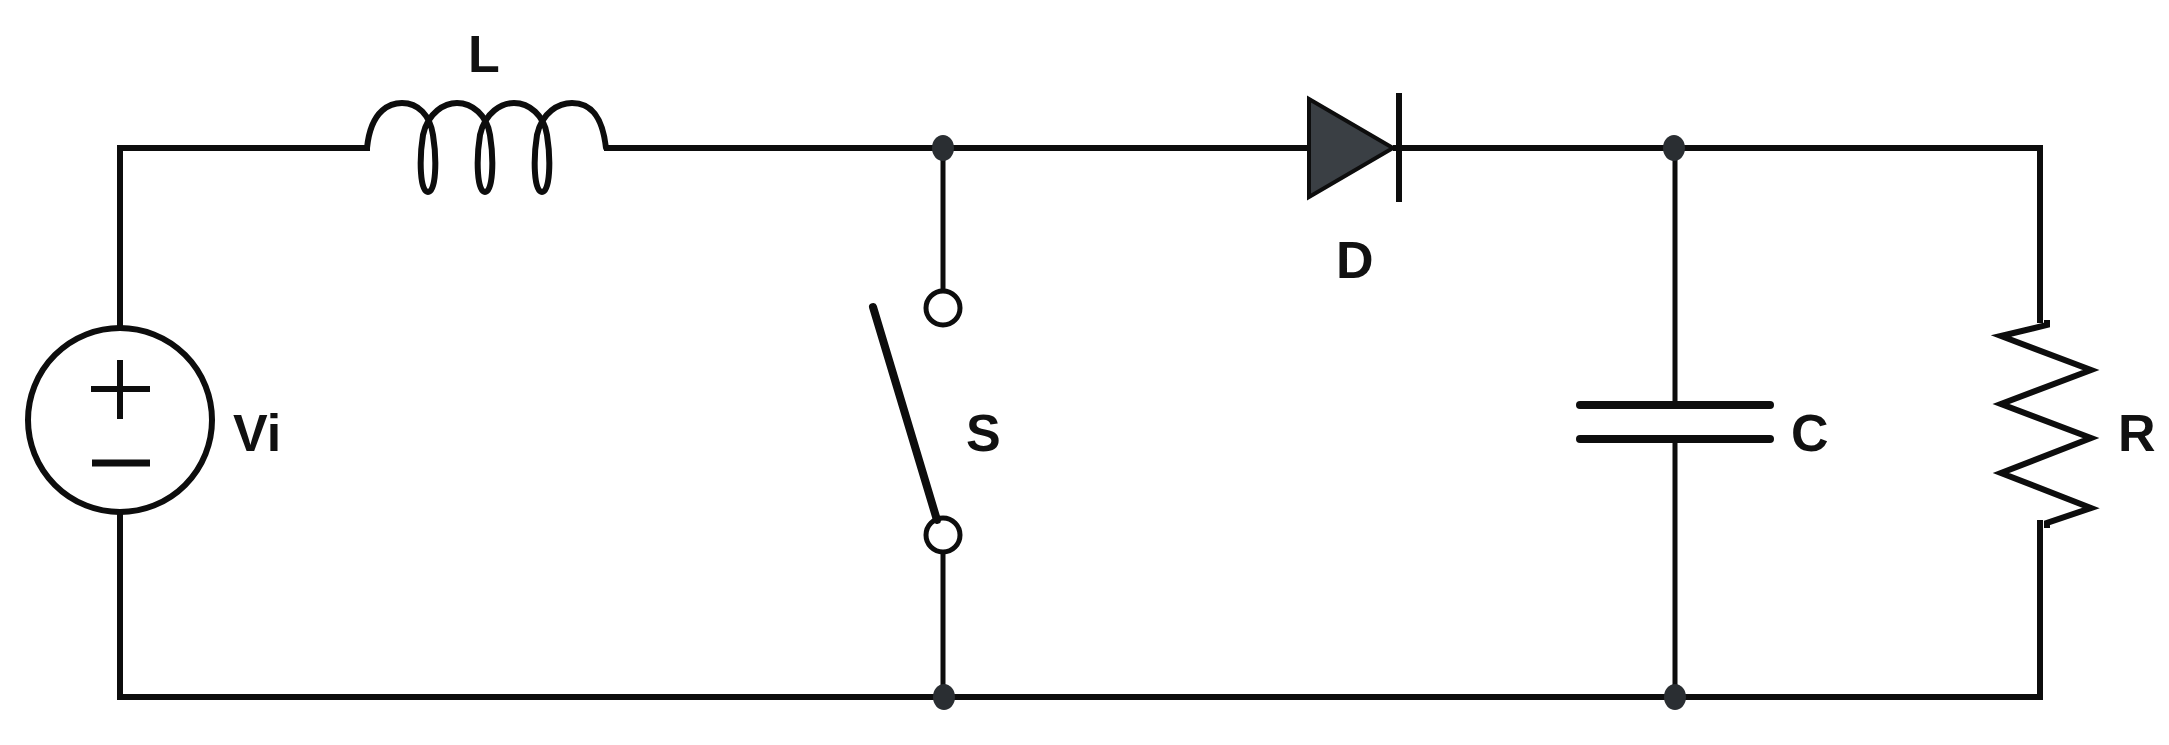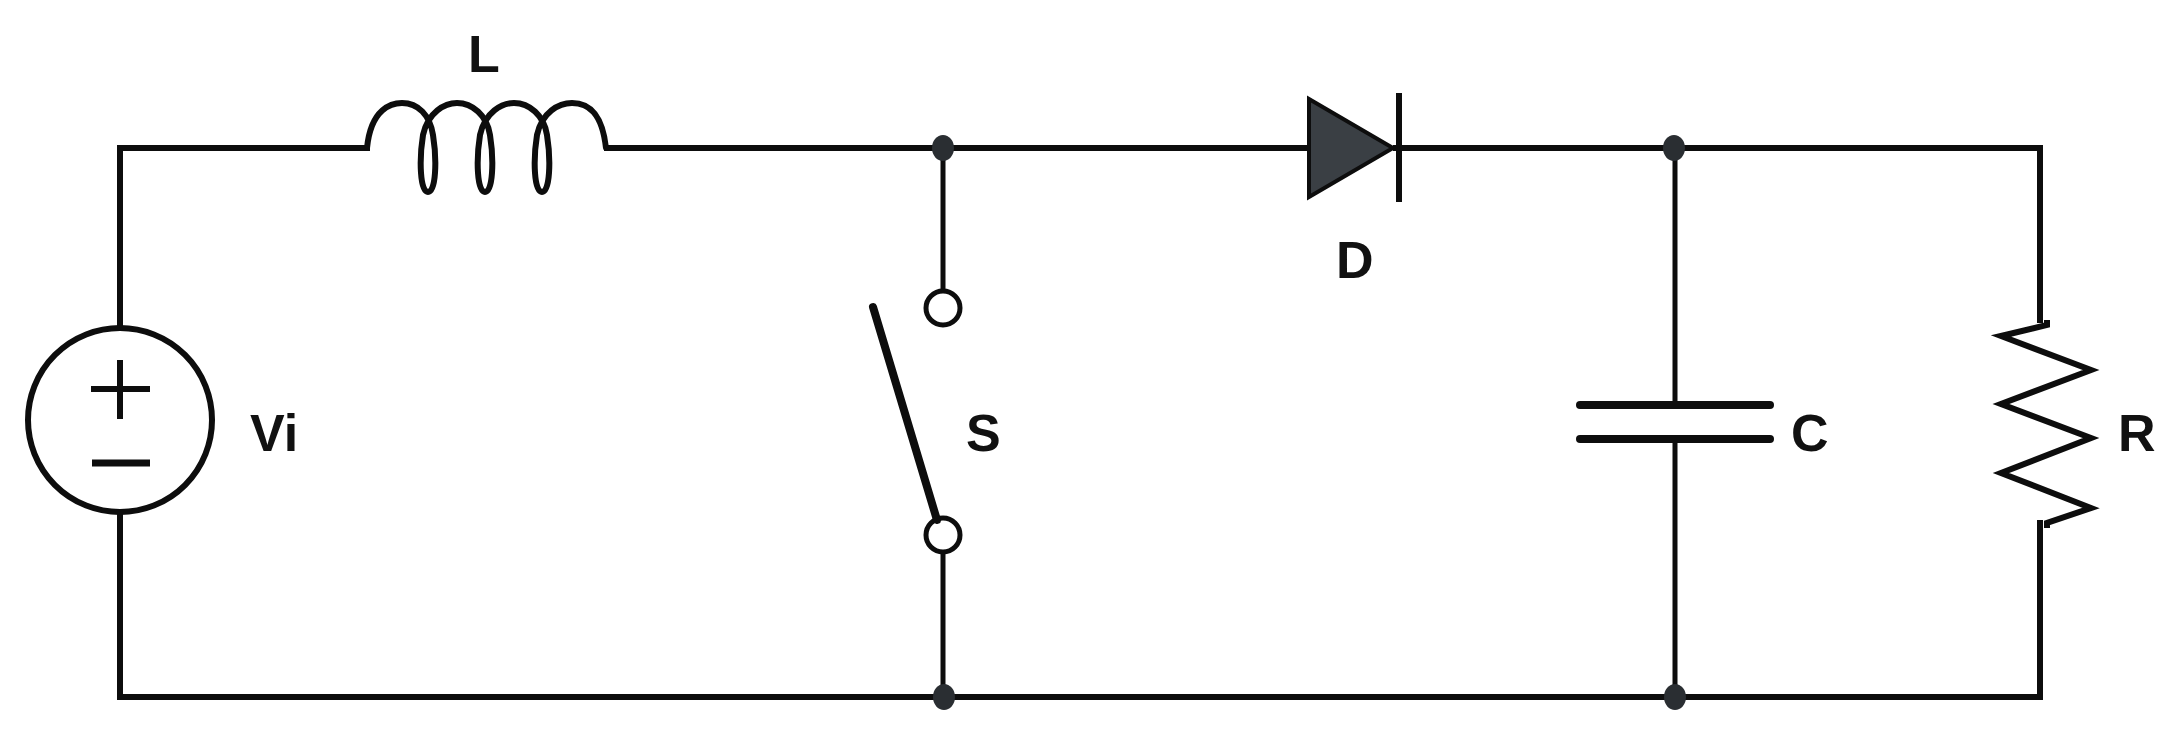--- a/index.html
+++ b/index.html
@@ -79,17 +79,17 @@
 
   <g>
     <ellipse cx="943" cy="148" rx="11" ry="13" fill="#2a2e32"></ellipse>
     <ellipse cx="1674" cy="148" rx="11" ry="13" fill="#2a2e32"></ellipse>
     <ellipse cx="944" cy="697" rx="11" ry="13" fill="#2a2e32"></ellipse>
     <ellipse cx="1675" cy="697" rx="11" ry="13" fill="#2a2e32"></ellipse>
   </g>
 </svg>
 
 <div class="label" style="left:468px; top:28px;">L</div>
-<div class="label" style="left:250px; top:407px;">Vi</div>
+<div class="label" style="left:233px; top:407px;">Vi</div>
 <div class="label" style="left:966px; top:407px;">S</div>
 <div class="label" style="left:1336px; top:234px;">D</div>
 <div class="label" style="left:1791px; top:407px;">C</div>
 <div class="label" style="left:2118px; top:407px;">R</div>
 
 </body></html>

